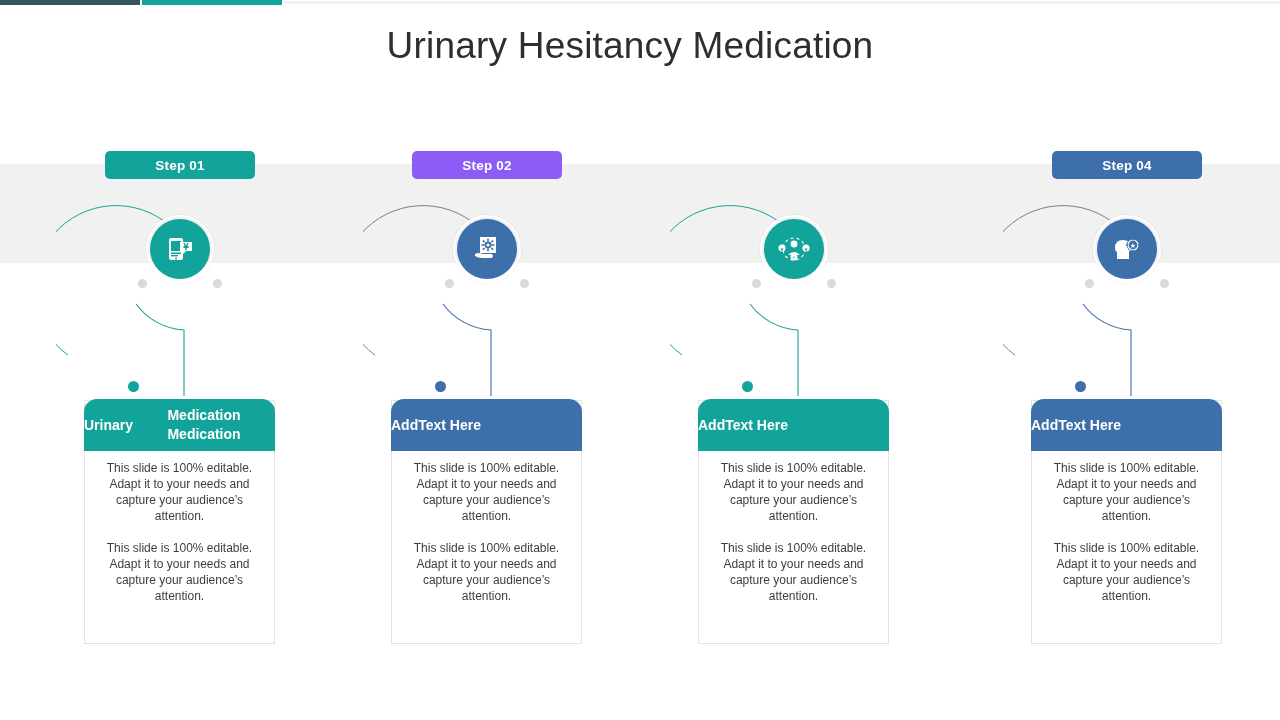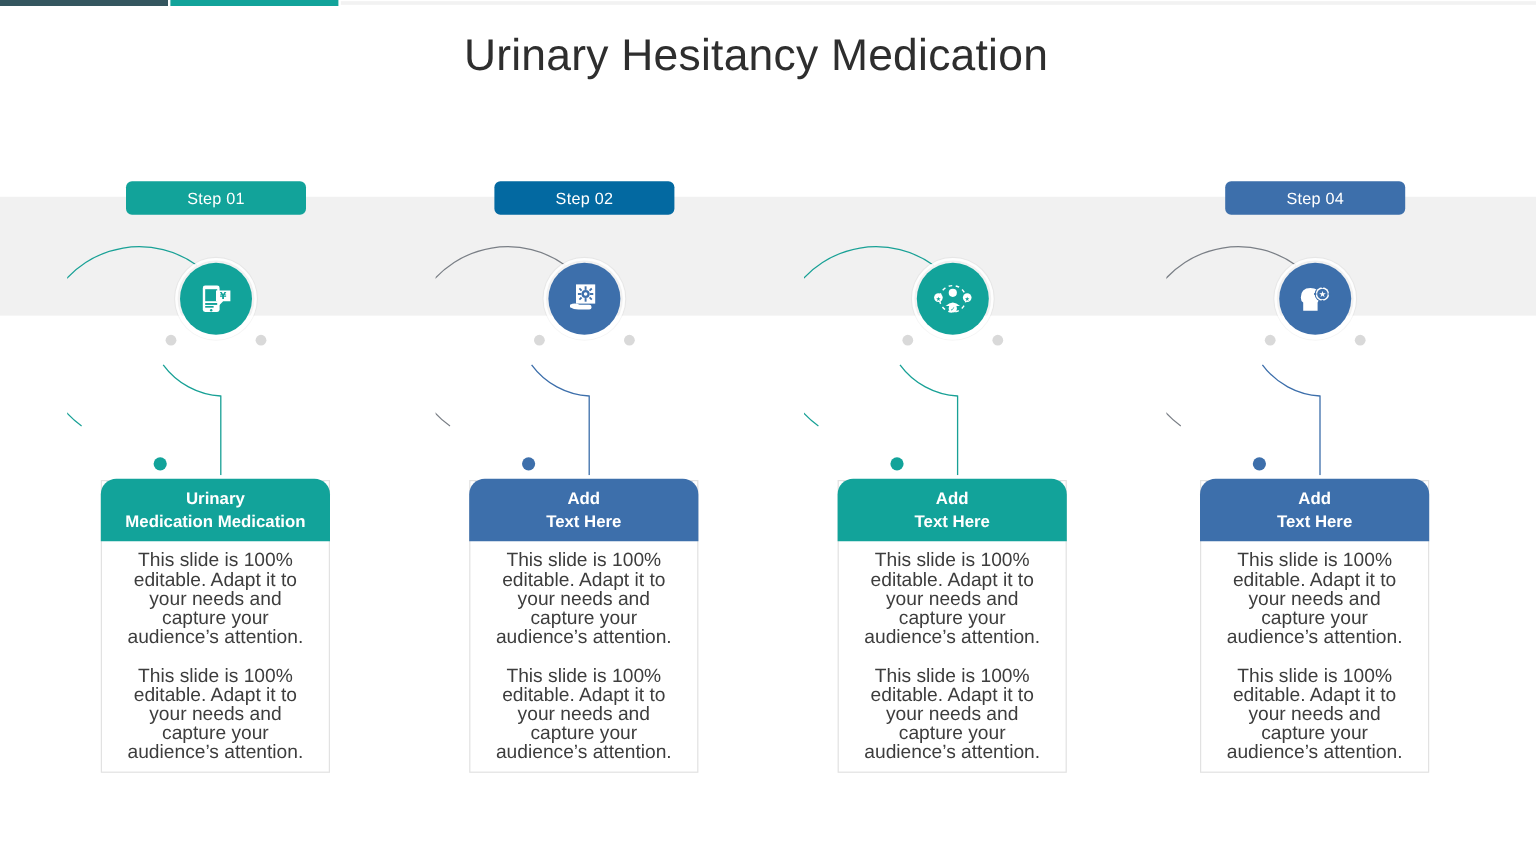--- a/index.html
+++ b/index.html
@@ -29,29 +29,29 @@
   .band {
     position:absolute; left:0; top:164px; width:1280px; height:99px;
     background:#f1f1f1;
   }
 
   
   .col { position:absolute; top:0; width:284px; height:720px; }
   .col-0 { left:38px; }
   .col-1 { left:345px; }
   .col-2 { left:652px; }
-  .col-3 { left:954px; }
+  .col-3 { left:985px; }
 
   
   .step-badge {
     position:absolute; top:151px; left:67px;
     width:150px; height:28px;
     border-radius:5px;
     display:flex; align-items:center; justify-content:center;
-    color:#ffffff; font-size:13.5px; font-weight:normal;
+    color:#ffffff; font-size:13.5px; font-weight:bold;
     letter-spacing:.2px;
   }
 
   
   .icon-wrap {
     position:absolute; top:205px; left:96px;
     width:92px; height:105px;
   }
   .arc {
     position:absolute; left:-78px; top:-2px; width:160px; height:160px;
@@ -86,31 +86,31 @@
   .card {
     position:absolute; top:400px; left:46px;
     width:191px; height:244px;
     background:#ffffff;
     border:1px solid #e2e2e2;
   }
   .card-head {
     position:absolute; top:399px; left:46px;
     width:191px; height:52px;
     border-radius:13px 13px 0 0;
-    display:flex; flex-direction:column;
-    align-items:center; justify-content:center;
+    display:flex; flex-direction:row;
+    align-items:center; justify-content:flex-start;
     color:#ffffff; font-size:14px; font-weight:bold;
     line-height:19px; text-align:center;
   }
   .card-head span { display:block; }
   .card-body {
     position:absolute; top:460px; left:50px;
     width:183px;
     text-align:center;
-    font-size:16px; line-height:16px; color:#3d3d3d;
+    font-size:12px; line-height:16px; color:#3d3d3d;
   }
   .card-body p + p { margin-top:16px; }
   .card-body p { padding:0 12px; }
 </style>
 </head>
 <body>
 
 <div class="slide">
 
   <div class="topbar dark"></div>
@@ -154,21 +154,21 @@
       <span>Urinary</span>
       <span>Medication Medication</span>
     </div>
     <div class="card-body">
       <p>This slide is 100% editable. Adapt it to your needs and capture your audience’s attention.</p>
       <p>This slide is 100% editable. Adapt it to your needs and capture your audience’s attention.</p>
     </div>
   </div>
 
   <div class="col col-1">
-    <div class="step-badge" style="background:#0369a1">Step 02</div>
+    <div class="step-badge" style="background:#8b5cf6">Step 02</div>
 
     <div class="icon-wrap">
       <svg class="arc" viewBox="0 0 160 160">
         <path d="M12 152 A 78 78 0 0 1 108 18" fill="none" stroke="#7a7f86" stroke-width="1"></path>
       </svg>
       <div class="dot-s l"></div>
       <div class="dot-s r"></div>
       <div class="ring"></div>
       <div class="circle" style="background:#3d6fab">
         <svg width="32" height="32" viewBox="0 0 32 32">

